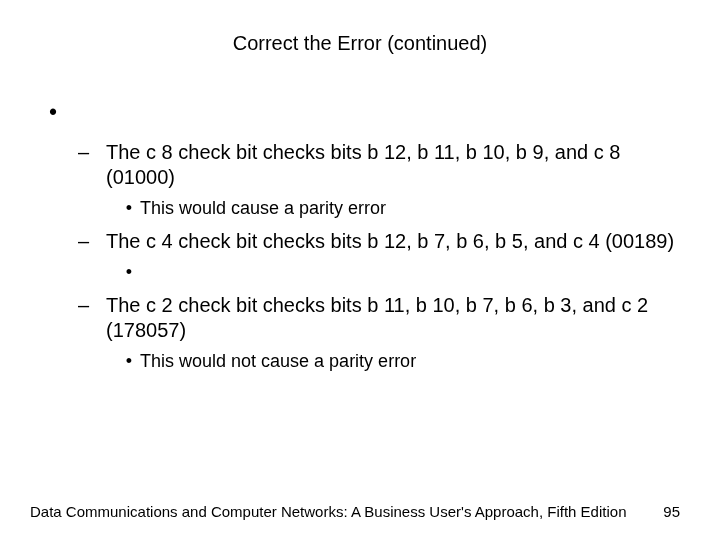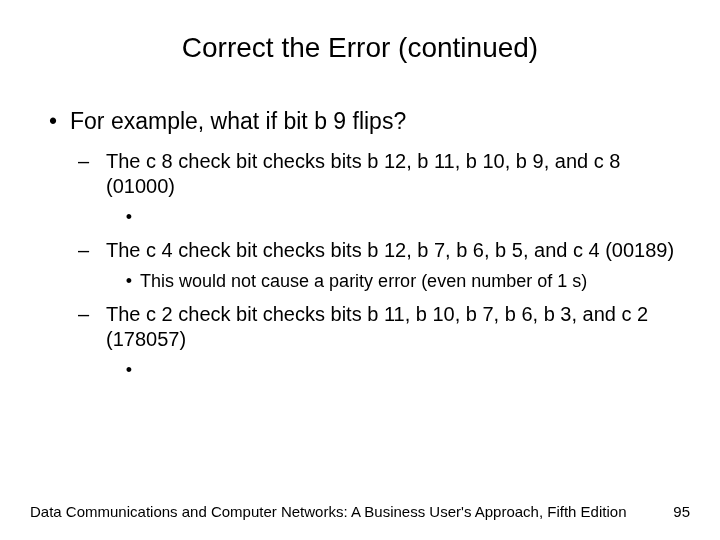--- a/index.html
+++ b/index.html
@@ -11,21 +11,21 @@
       width: 720px;
       height: 540px;
       background: #fff;
       font-family: Arial, Helvetica, sans-serif;
       color: #000;
       position: relative;
       padding: 32px 30px 0 30px;
     }
     .slide-title {
       text-align: center;
-      font-size: 28px;
+      font-size: 20px;
       font-weight: 400;
       margin-bottom: 44px;
       margin-top: 0;
     }
     .bullet-l1 {
       font-size: 23px;
       margin-left: 0;
       margin-bottom: 14px;
       display: flex;
     }
@@ -57,65 +57,65 @@
       flex-shrink: 0;
       text-align: center;
     }
     .content-area {
       padding-left: 6px;
     }
     .footer {
       position: absolute;
       bottom: 20px;
       left: 30px;
-      right: 30px;
+      right: 40px;
       display: flex;
       justify-content: space-between;
       font-size: 15px;
       color: #000;
     }
   </style>
 </head>
 <body>
 
 <h1 class="slide-title">Correct the Error (continued)</h1>
 
 <div class="content-area">
 
   <div class="bullet-l1">
     <span class="marker">•</span>
-    <span>For example, what if bit b 9 flips?</span>
   </div>
 
   <div class="bullet-l2">
     <span class="marker">–</span>
     <span>The c 8 check bit checks bits b 12, b 11, b 10, b 9, and c 8 (01000)</span>
   </div>
 
   <div class="bullet-l3">
     <span class="marker">•</span>
+    <span>This would cause a parity error</span>
   </div>
 
   <div class="bullet-l2">
     <span class="marker">–</span>
     <span>The c 4 check bit checks bits b 12, b 7, b 6, b 5, and c 4 (00189)</span>
   </div>
 
   <div class="bullet-l3">
     <span class="marker">•</span>
-    <span>This would not cause a parity error (even number of 1 s)</span>
   </div>
 
   <div class="bullet-l2">
     <span class="marker">–</span>
     <span>The c 2 check bit checks bits b 11, b 10, b 7, b 6, b 3, and c 2 (178057)</span>
   </div>
 
   <div class="bullet-l3">
     <span class="marker">•</span>
+    <span>This would not cause a parity error</span>
   </div>
 
 </div>
 
 <div class="footer">
   <span>Data Communications and Computer Networks: A Business User's Approach, Fifth Edition</span>
   <span>95</span>
 </div>
 
 </body></html>

